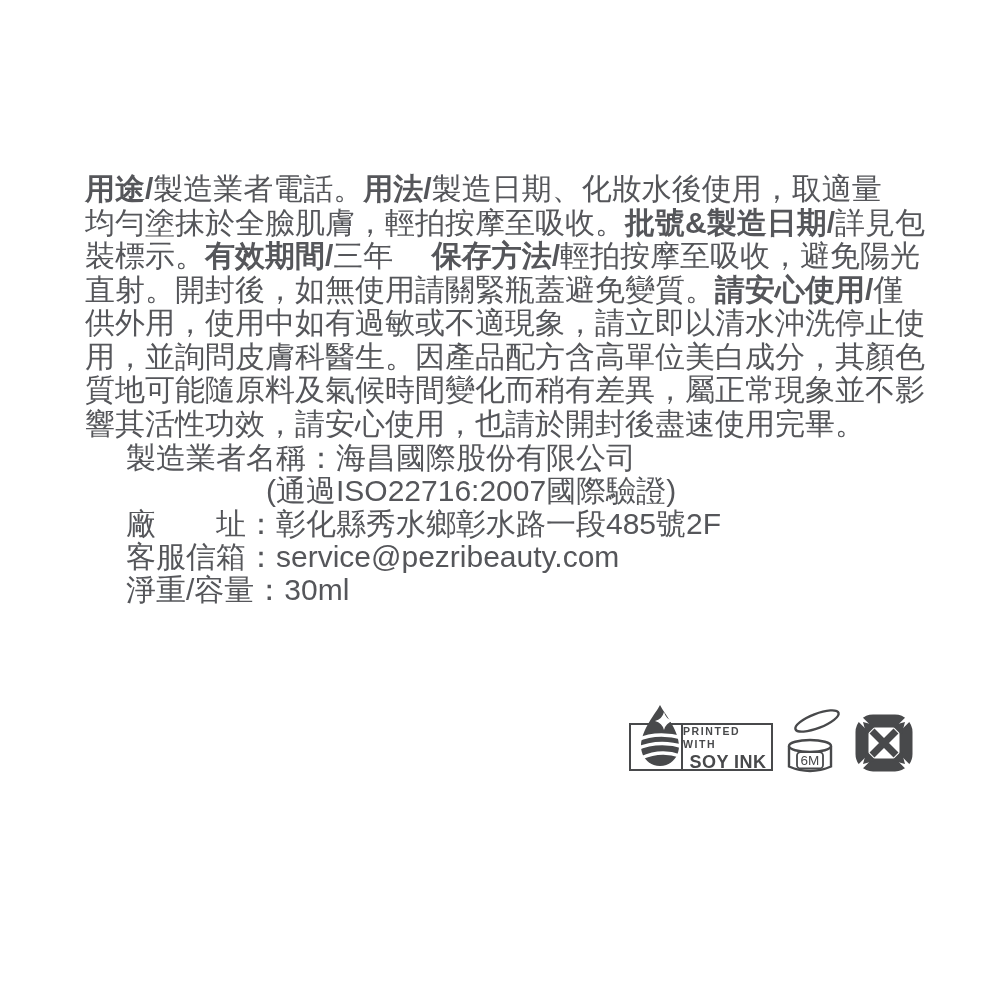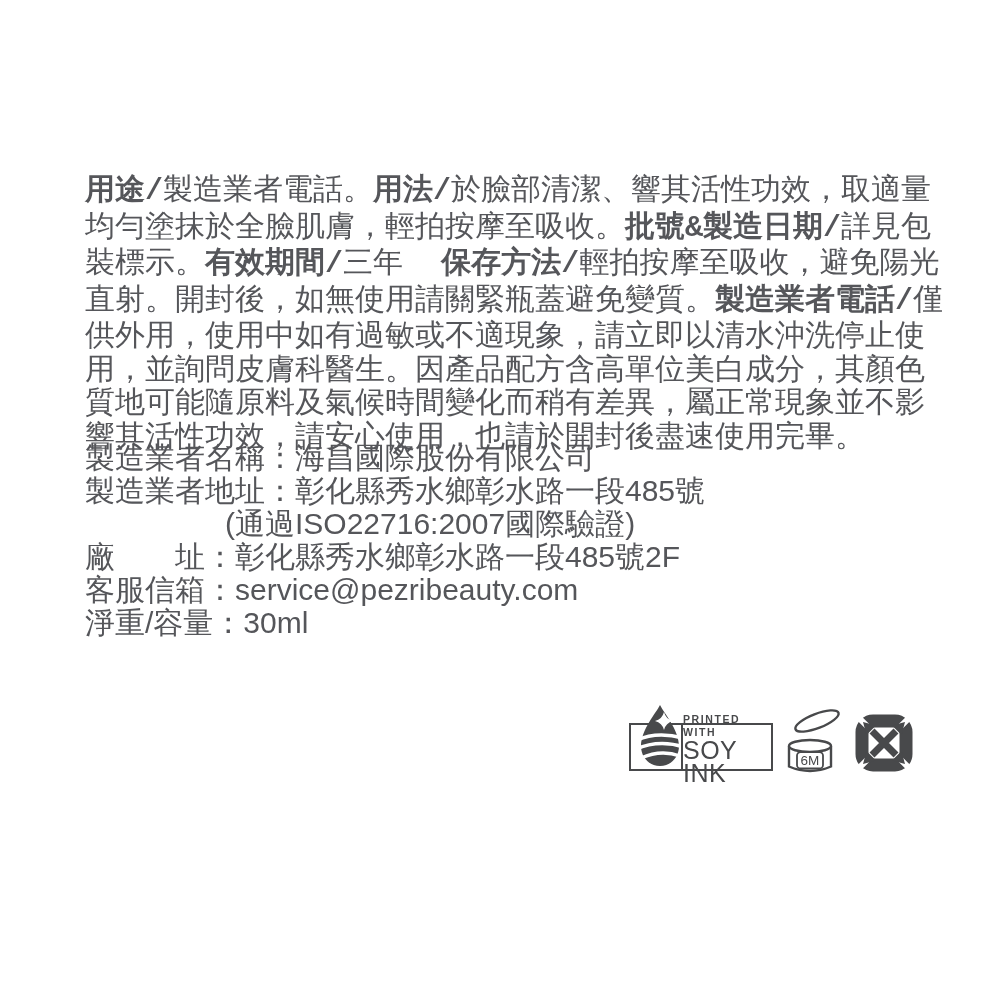--- a/index.html
+++ b/index.html
@@ -11,67 +11,66 @@
   }
   .paragraph {
     position: absolute;
     left: 85px; top: 172px;
     width: 840px;
     font-size: 30px;
     line-height: 33.5px;
     white-space: pre;
     overflow: visible;
   }
-  .paragraph .b { font-weight: 700; font-family: Liberation Mono, monospace; }
+  .paragraph .b { font-weight: 700; }
   .info-block {
     position: absolute;
     left: 85px; top: 441px;
     width: 700px;
     font-size: 30px;
     line-height: 33px;
   }
-  .info-block div { white-space: pre; }
+  .info-block div { white-space: pre; margin-left: 41px; }
   .info-block .indent { padding-left: 140px; }
 
   .icons-row { position: absolute; left: 0; top: 0; width: 1000px; height: 1000px; pointer-events: none; }
 
   
   .soy-badge { position: absolute; left: 629px; top: 704px; width: 146px; height: 68px; }
   .soy-box {
     position: absolute; left: 0; top: 19px; width: 144px; height: 48px;
     border: 2px solid #48494b; background: transparent;
   }
   .soy-divider { position: absolute; left: 52px; top: 21px; width: 2px; height: 44px; background: #48494b; }
   .soy-drop { position: absolute; left: 6px; top: 0; width: 50px; height: 64px; }
   .soy-text {
     position: absolute; left: 54px; top: 19px; width: 90px; height: 52px;
     display: flex; flex-direction: column; align-items: center; justify-content: center;
     color: #48494b;
   }
   .soy-line1 { font-size: 10.5px; font-weight: 700; letter-spacing: 1.6px; line-height: 13px; }
-  .soy-line2 { font-size: 25px; font-weight: 400; letter-spacing: 0.5px; line-height: 23px; }
+  .soy-line2 { font-size: 18px; font-weight: 700; letter-spacing: 0.5px; line-height: 23px; }
 
   .pao-icon { position: absolute; left: 781px; top: 706px; width: 64px; height: 72px; }
   .recycle-icon { position: absolute; left: 853px; top: 712px; width: 62px; height: 62px; }
 </style>
 </head>
 <body>
 
-<div class="paragraph"><span class="b">用途/</span><span>製造業者電話。</span><span class="b">用法/</span><span>於臉部清潔、響其活性功效，取適量
+<div class="paragraph"><span class="b">用途/</span><span>製造業者電話。</span><span class="b">用法/</span><span>製造日期、化妝水後使用，取適量
 均勻塗抹於全臉肌膚，輕拍按摩至吸收。</span><span class="b">批號&amp;製造日期/</span><span>詳見包
 裝標示。</span><span class="b">有效期間/</span><span>三年　 </span><span class="b">保存方法/</span><span>輕拍按摩至吸收，避免陽光
-直射。開封後，如無使用請關緊瓶蓋避免變質。</span><span class="b">製造業者電話/</span><span>僅
+直射。開封後，如無使用請關緊瓶蓋避免變質。</span><span class="b">請安心使用/</span><span>僅
 供外用，使用中如有過敏或不適現象，請立即以清水沖洗停止使
 用，並詢問皮膚科醫生。因產品配方含高單位美白成分，其顏色
 質地可能隨原料及氣候時間變化而稍有差異，屬正常現象並不影
 響其活性功效，請安心使用，也請於開封後盡速使用完畢。</span></div>
 
 <div class="info-block">
     <div>製造業者名稱：海昌國際股份有限公司</div>
-    <div>製造業者地址：彰化縣秀水鄉彰水路一段485號</div>
     <div class="indent">(通過ISO22716:2007國際驗證)</div>
     <div>廠　　址：彰化縣秀水鄉彰水路一段485號2F</div>
     <div>客服信箱：service@pezribeauty.com</div>
     <div>淨重/容量：30ml</div>
   </div>
 
 <div class="icons-row">
 
   <div class="soy-badge">
     <div class="soy-box"></div>

